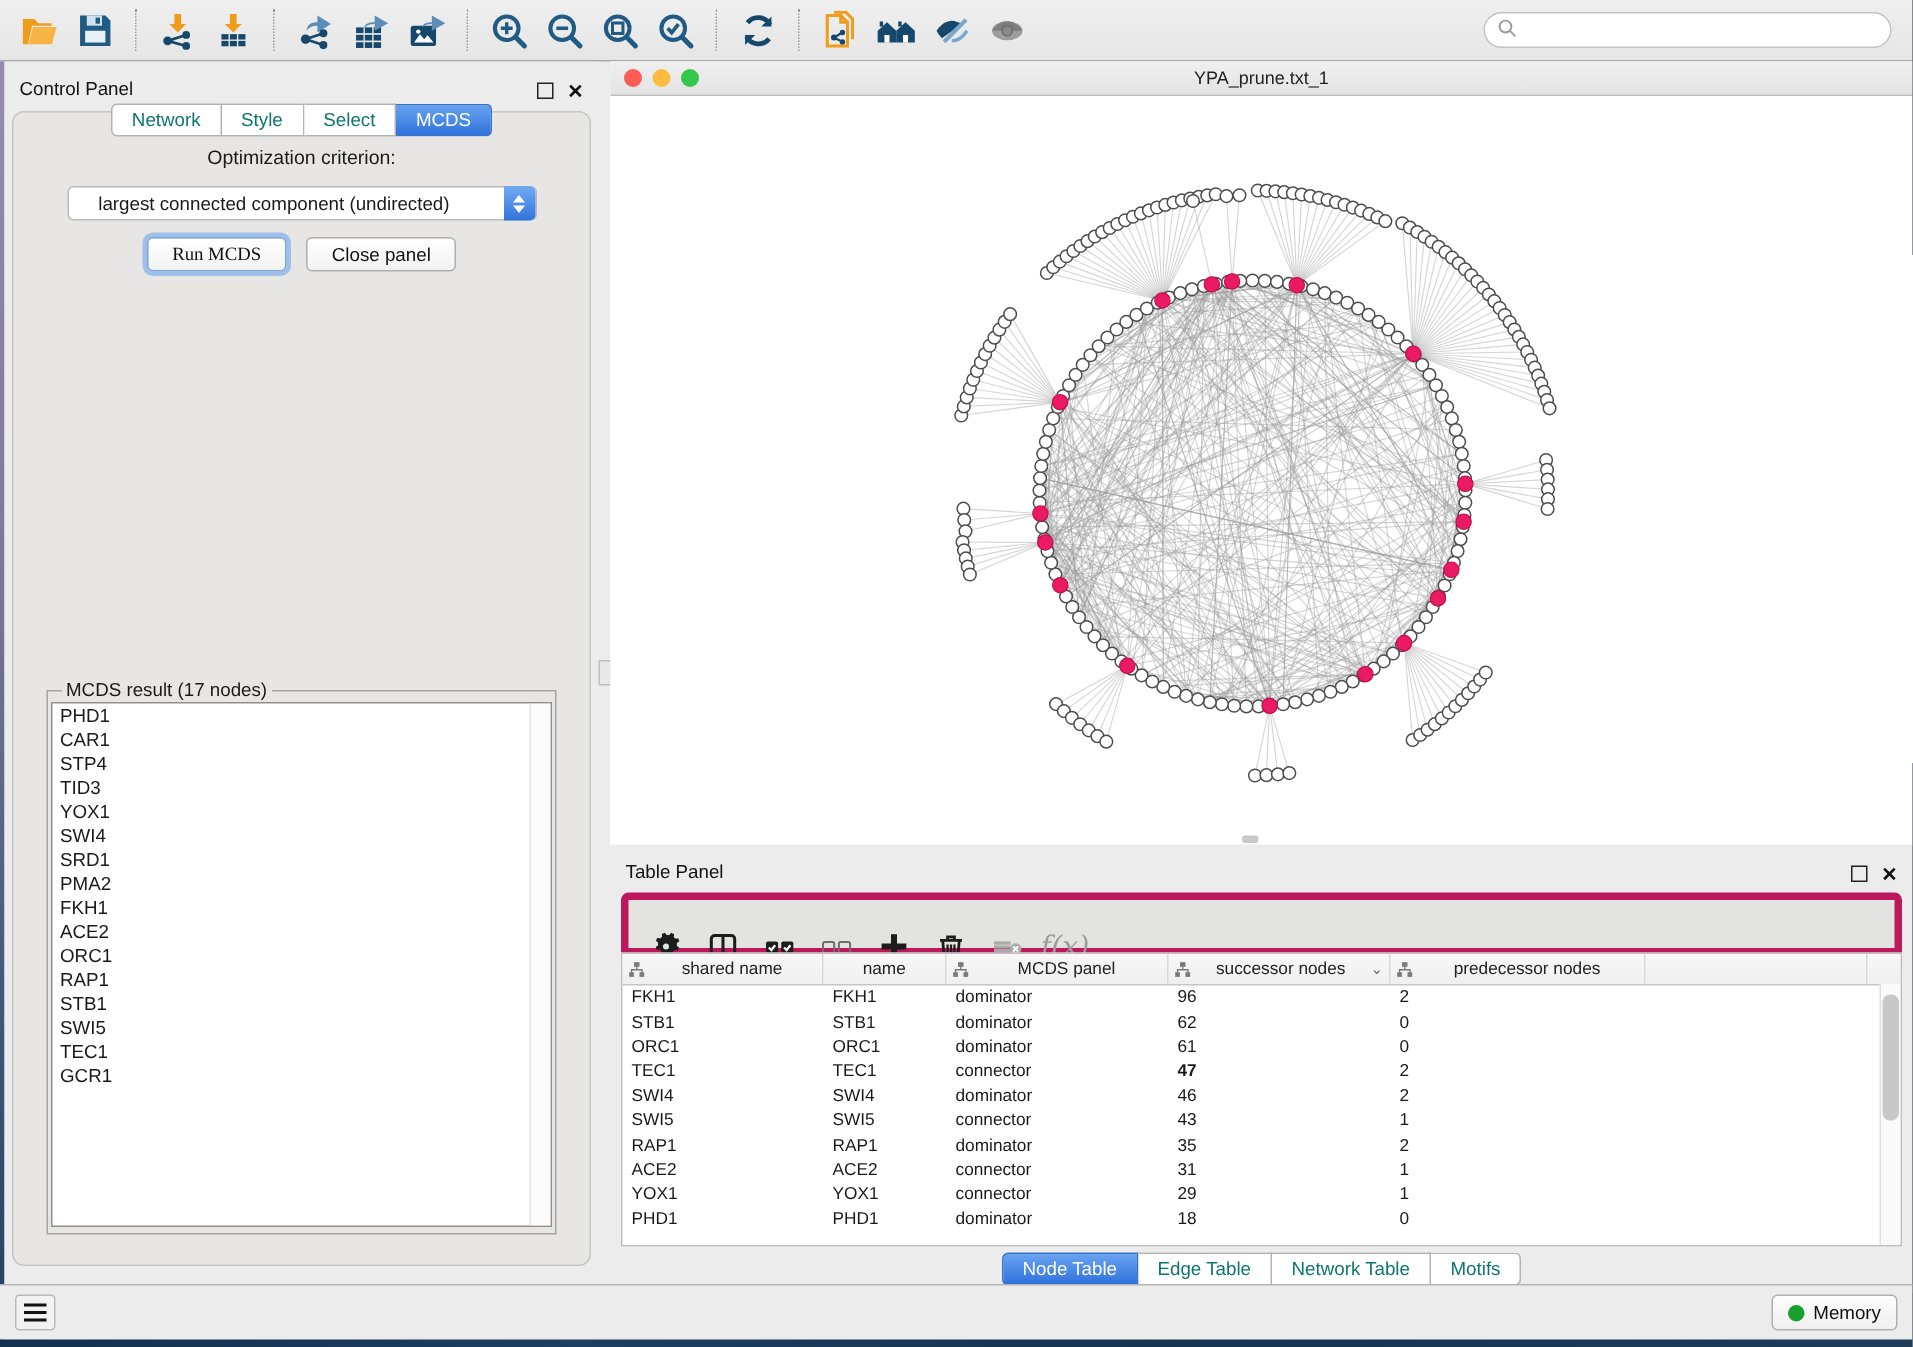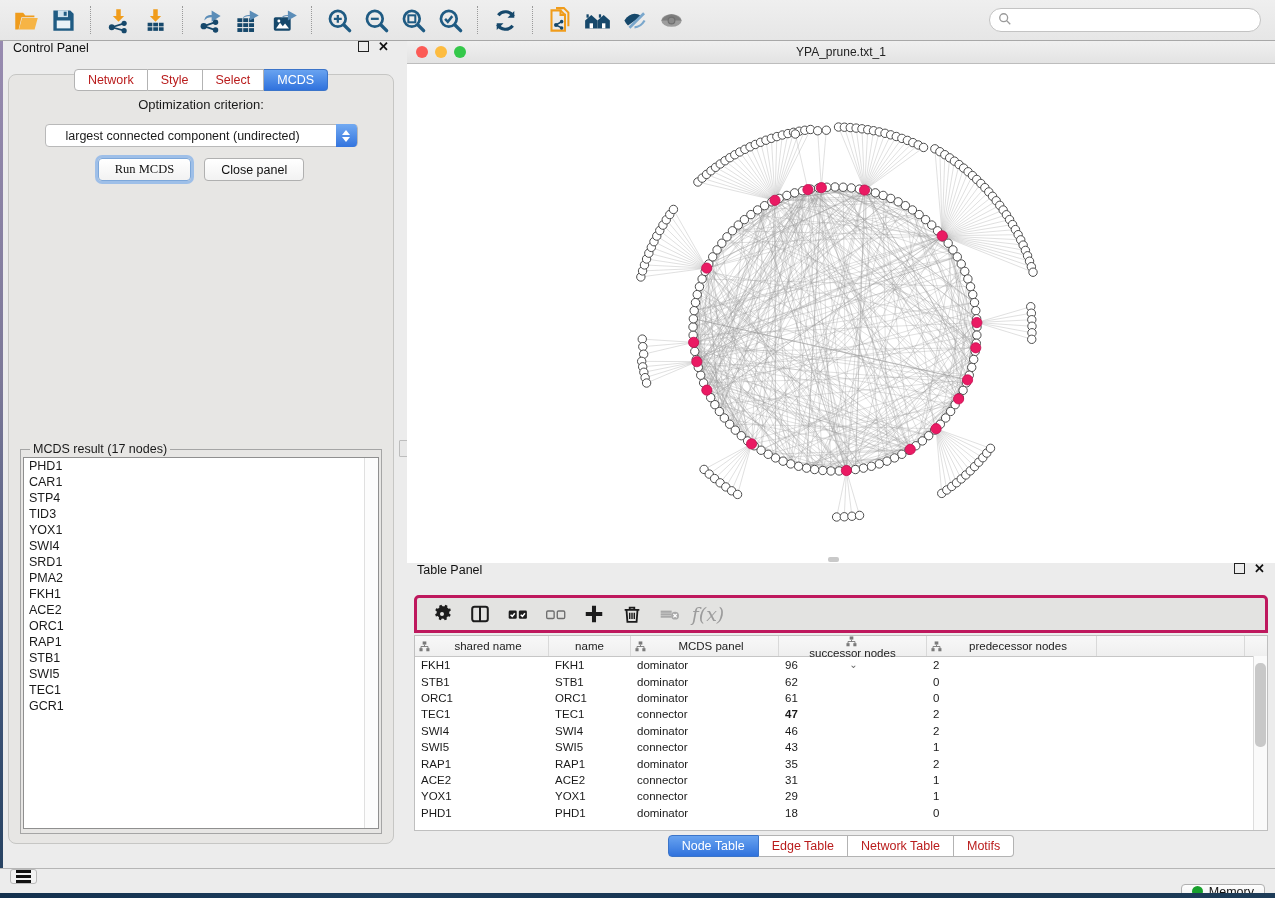--- a/index.html
+++ b/index.html
@@ -15,48 +15,48 @@
   .search-input{width:272px;height:24px;border:1px solid #c3c3c3;border-radius:13px;background:#fff;
                 padding:0 10px 0 28px;font-size:12px;outline:none;box-sizing:border-box;}
   .search-glyph{position:absolute;left:9px;top:4px;width:14px;height:14px;}
   
   .edge-left{position:absolute;left:0;top:41px;width:3px;bottom:5px;
              background:linear-gradient(#988bb0,#7c7898 40%,#41567a 75%,#24405f);}
   .edge-bottom{position:absolute;left:0;right:0;bottom:0;height:5px;
              background:linear-gradient(90deg,#13304d,#1d3e5e 30%,#16334f 60%,#1d3c58);}
   
   .control-panel{position:absolute;left:3px;top:41px;width:396px;bottom:36px;background:#ececec;}
-  .panel-header{height:25px;display:flex;align-items:flex-start;padding:0 10px;}
+  .panel-header{height:25px;display:flex;align-items:flex-end;padding:0 10px;}
   .panel-title{font-size:12.5px;color:#111;}
   .panel-header .win-icons{margin-left:auto;display:flex;gap:9px;align-items:center;}
   .float-box{width:9px;height:9px;border:1.6px solid #222;display:inline-block;}
   .close-x{font-size:13px;font-weight:bold;color:#111;line-height:10px;}
   .cp-tabs{position:relative;z-index:2;display:flex;justify-content:center;margin-top:3px;}
   .seg{height:20px;line-height:20px;padding:0 13px;font-size:12.5px;background:#fff;
-       border:1px solid #b3b3b3;border-left:none;color:#b91c1c;}
+       border:1px solid #b3b3b3;border-left:none;color:#0f766e;}
   .seg:first-child{border-left:1px solid #b3b3b3;border-radius:4px 0 0 4px;}
   .seg:last-child{border-radius:0 4px 4px 0;}
   .seg.active{background:linear-gradient(#68a3f0,#3072dd);color:#fff;border-color:#3b74c9;}
   .cp-body{position:absolute;top:33px;left:5px;right:5px;bottom:18px;background:#e7e6e4;
            border:1px solid #c6c6c4;border-radius:8px;}
   .opt-label{text-align:center;font-size:13px;margin-top:22px;}
   .dropdown{position:relative;margin:12px auto 0;width:313px;height:23px;background:#fff;
             border:1px solid #b9b9b9;border-radius:4px;display:flex;align-items:center;box-sizing:border-box;}
   .dropdown .dd-text{font-size:12.5px;padding-left:20px;white-space:nowrap;}
   .dd-stepper{position:absolute;right:0;top:-1px;bottom:-1px;width:21px;border-radius:0 4px 4px 0;
               background:linear-gradient(#72aaf2,#3374de);display:flex;flex-direction:column;
               align-items:center;justify-content:center;gap:2px;}
   .dd-stepper i{width:0;height:0;border-left:4px solid transparent;border-right:4px solid transparent;}
   .dd-up{border-bottom:5px solid #fff;}
   .dd-down{border-top:5px solid #fff;}
   .btn-row{display:flex;justify-content:center;gap:13px;margin-top:11px;}
   .pushbtn{height:23px;padding:0 16px;font-size:12.5px;background:linear-gradient(#fff,#f2f2f2);
            border:1px solid #b0b0b0;border-radius:4px;color:#111;}
   .pushbtn.focused{box-shadow:0 0 0 3px rgba(110,165,235,.6);border-color:#7da7d9;font-family:Liberation Serif, serif;}
-  fieldset.mcds-group{position:absolute;left:6px;right:6px;top:362px;bottom:4px;margin:5px;
+  fieldset.mcds-group{position:absolute;left:6px;right:6px;top:362px;bottom:4px;margin:16px;
            border:1px solid #a5a5a5;padding:1px 2px 4px 2px;}
   fieldset.mcds-group legend{font-size:12.5px;margin-left:7px;padding:0 3px;}
   .listbox{position:relative;width:100%;height:100%;box-sizing:border-box;background:#fff;
            border:1px solid #8f8f8f;overflow:hidden;}
   .list-item{font-size:12.5px;line-height:16px;padding-left:5px;}
   .list-track{position:absolute;right:0;top:0;bottom:0;width:13px;background:#fcfcfc;border-left:1px solid #e0e0e0;}
   
   .v-splitter{position:absolute;left:399px;top:41px;width:8px;bottom:36px;}
   .v-thumb{position:absolute;top:399px;left:0px;width:7px;height:15px;background:#e8e8e8;
            border:1px solid #bdbdbd;border-radius:1px;}
@@ -65,42 +65,42 @@
   .net-titlebar{height:22px;background:linear-gradient(#f0f0f0,#e3e3e3);border-bottom:1px solid #bdbdbd;
                 display:flex;align-items:center;position:relative;}
   .traffic{display:flex;gap:7px;margin-left:9px;}
   .light{width:12px;height:12px;border-radius:50%;}
   .net-title{position:absolute;left:0;right:0;text-align:center;font-size:12px;color:#222;}
   .net-canvas{position:relative;width:100%;height:500px;background:#fff;overflow:hidden;}
   .hscroll-thumb{position:absolute;left:421px;bottom:2px;width:11px;height:5px;background:#c9c9c9;border-radius:2px;}
   
   .table-panel{position:absolute;left:407px;top:563px;right:0;bottom:36px;background:#ececec;}
   .tp-toolbar{position:absolute;left:7px;right:7px;top:32px;height:38px;background:#e3e3e1;
-              border:3px solid #be185d;border-radius:5px 5px 0 0;display:flex;align-items:center;
-              gap:0;padding:0 6px;box-sizing:border-box;}
+              border:5px solid #be185d;border-radius:5px 5px 0 0;display:flex;align-items:flex-start;
+              gap:0;padding:16px 6px;box-sizing:border-box;}
   .tpb{width:38px;height:30px;display:flex;align-items:center;justify-content:center;}
   .tpb svg{width:22px;height:22px;}
   .fx{font-family:"DejaVu Serif",serif;font-style:italic;font-size:19px;color:#9c9c9c;}
   .tp-table{position:absolute;left:7px;right:7px;top:72px;bottom:31px;background:#fff;
             border:1px solid #bfbfbf;overflow:hidden;}
   .thead{display:flex;height:20px;background:linear-gradient(#f8f8f8,#efefef);border-bottom:1px solid #c6c6c6;}
   .th{display:flex;align-items:center;font-size:11.5px;color:#222;border-right:1px solid #d9d9d9;
       box-sizing:border-box;padding:0 4px;position:relative;}
   .th .th-label{flex:1;text-align:center;}
   .th .colicon{margin-right:2px;flex:0 0 auto;display:flex;}
   .sortv{font-size:10px;color:#666;margin-left:2px;}
   .tbody .tr{display:flex;height:16.4px;align-items:center;}
   .td{font-size:11.5px;box-sizing:border-box;padding:0 6px;white-space:nowrap;overflow:hidden;}
   .td.num{text-align:left;}
   .vtrack{position:absolute;right:0;top:20px;bottom:0;width:13px;background:#fafafa;border-left:1px solid #ddd;}
   .vthumb{position:absolute;left:1px;right:1px;top:7px;height:84px;background:#c8c8c8;border-radius:5px;}
   .tp-tabs{position:absolute;left:0;right:0;bottom:5px;display:flex;justify-content:center;}
   
-  .statusbar{position:absolute;left:0;right:0;bottom:5px;height:25px;background:#ececec;
-             border-top:1px solid #b5b5b5;display:flex;padding:0 10px;box-sizing:border-box;flex-direction:column;}
+  .statusbar{position:absolute;left:0;right:0;bottom:5px;height:37px;background:#ececec;
+             border-top:1px solid #b5b5b5;display:flex;align-items:center;padding:0 10px;box-sizing:border-box;}
   .list-btn{width:27px;height:24px;border:1px solid #b9b9b9;border-radius:3px;background:#f2f2f2;
             display:flex;flex-direction:column;justify-content:center;gap:2.5px;padding:0 5px;box-sizing:border-box;}
   .list-btn i{display:block;height:2.5px;background:#111;}
   .memory-btn{margin-left:auto;height:24px;border:1px solid #b0b0b0;border-radius:4px;
               background:linear-gradient(#fdfdfd,#f0f0f0);display:flex;align-items:center;gap:6px;
               padding:0 10px;font-size:12.5px;color:#111;}
   .mem-dot{width:11px;height:11px;border-radius:50%;}
 </style>
 </head>
 <body>
@@ -1212,21 +1212,21 @@
             <span class="colicon">
               <svg width="11" height="11" viewBox="0 0 12 12">
                 <rect x="4" y="0.5" width="4" height="3.4" fill="#7a7a7a"></rect>
                 <rect x="0.5" y="7.8" width="3.4" height="3.4" fill="#7a7a7a"></rect>
                 <rect x="8" y="7.8" width="3.4" height="3.4" fill="#7a7a7a"></rect>
                 <path stroke="#7a7a7a" d="M6 4v2M2.2 8V6h7.6v2" fill="none"></path>
               </svg>
             </span>
             <span class="th-label">MCDS panel</span>
           </div>
-          <div class="th" style="width: 148px; flex-direction: column;">
+          <div class="th" style="width: 148px;">
             <span class="colicon">
               <svg width="11" height="11" viewBox="0 0 12 12">
                 <rect x="4" y="0.5" width="4" height="3.4" fill="#7a7a7a"></rect>
                 <rect x="0.5" y="7.8" width="3.4" height="3.4" fill="#7a7a7a"></rect>
                 <rect x="8" y="7.8" width="3.4" height="3.4" fill="#7a7a7a"></rect>
                 <path stroke="#7a7a7a" d="M6 4v2M2.2 8V6h7.6v2" fill="none"></path>
               </svg>
             </span>
             <span class="th-label">successor nodes</span>
             <span class="sortv">⌄</span>

